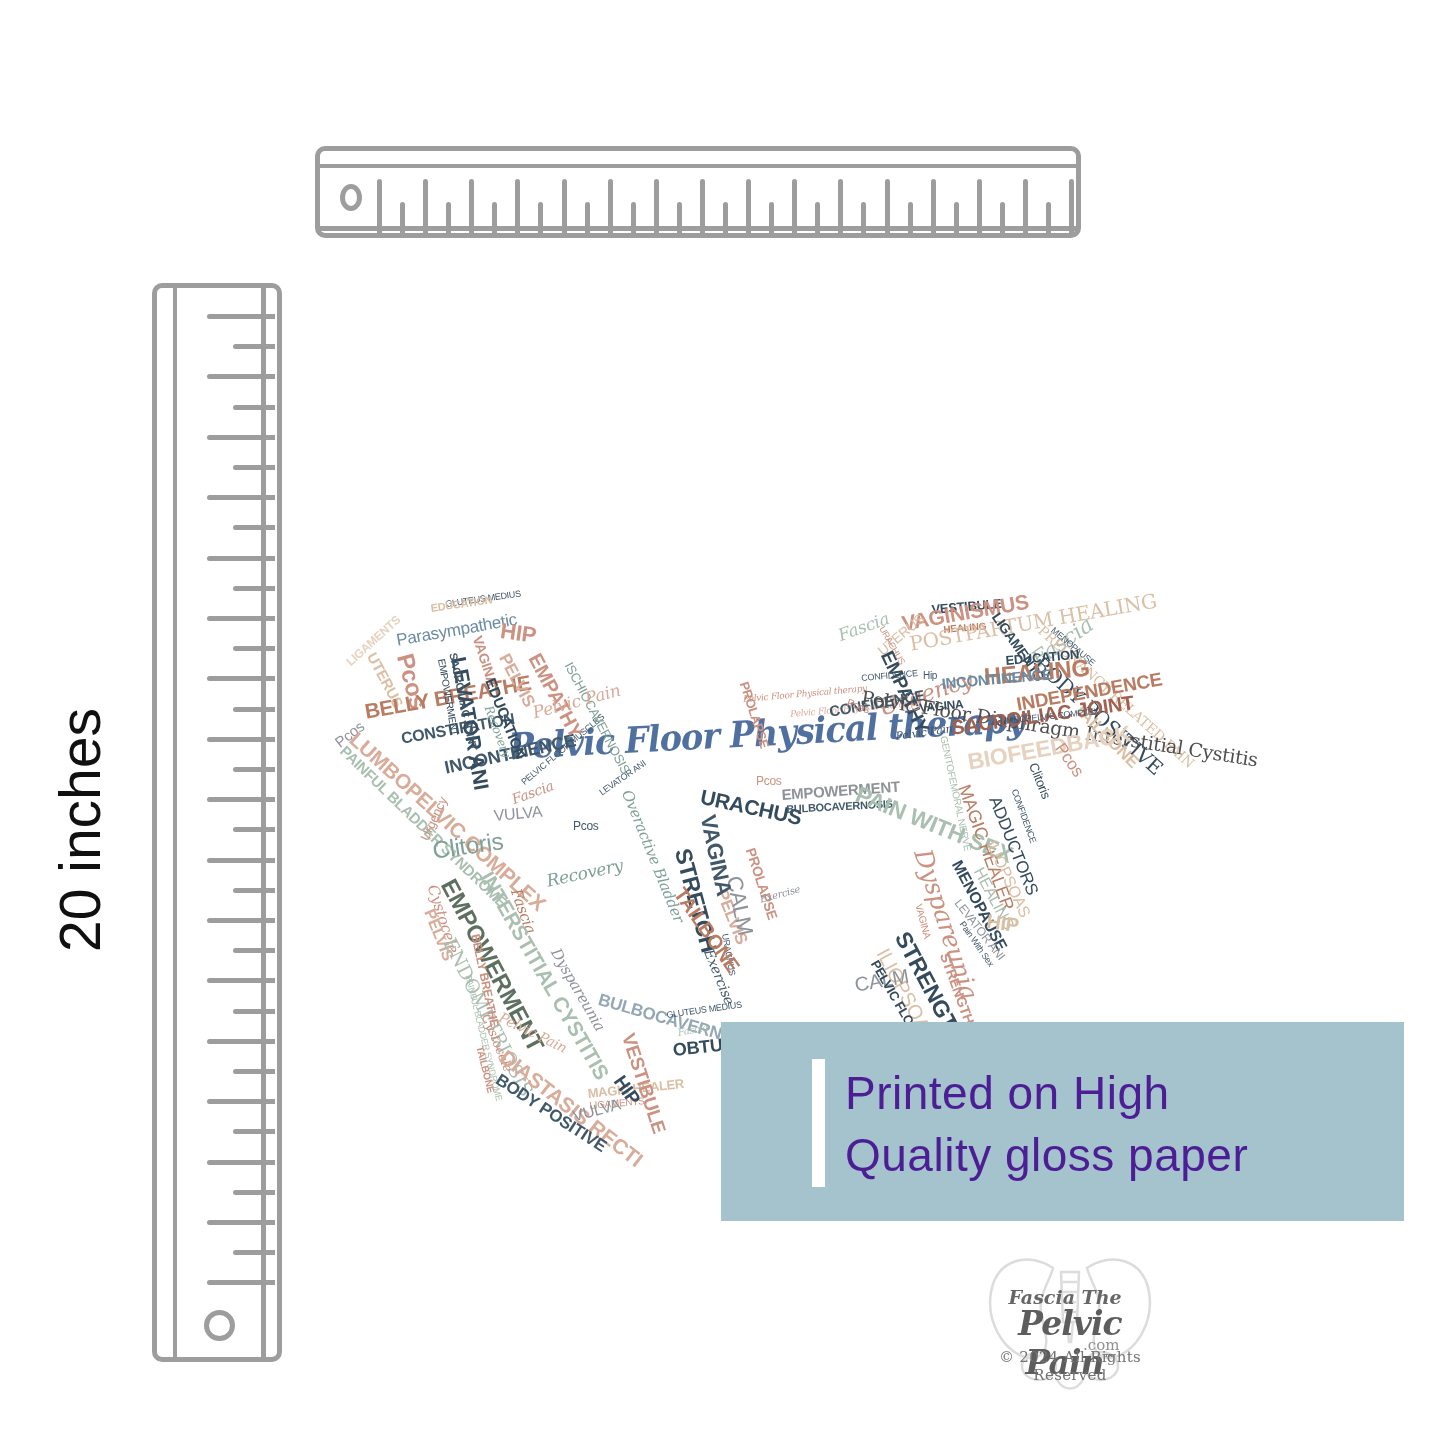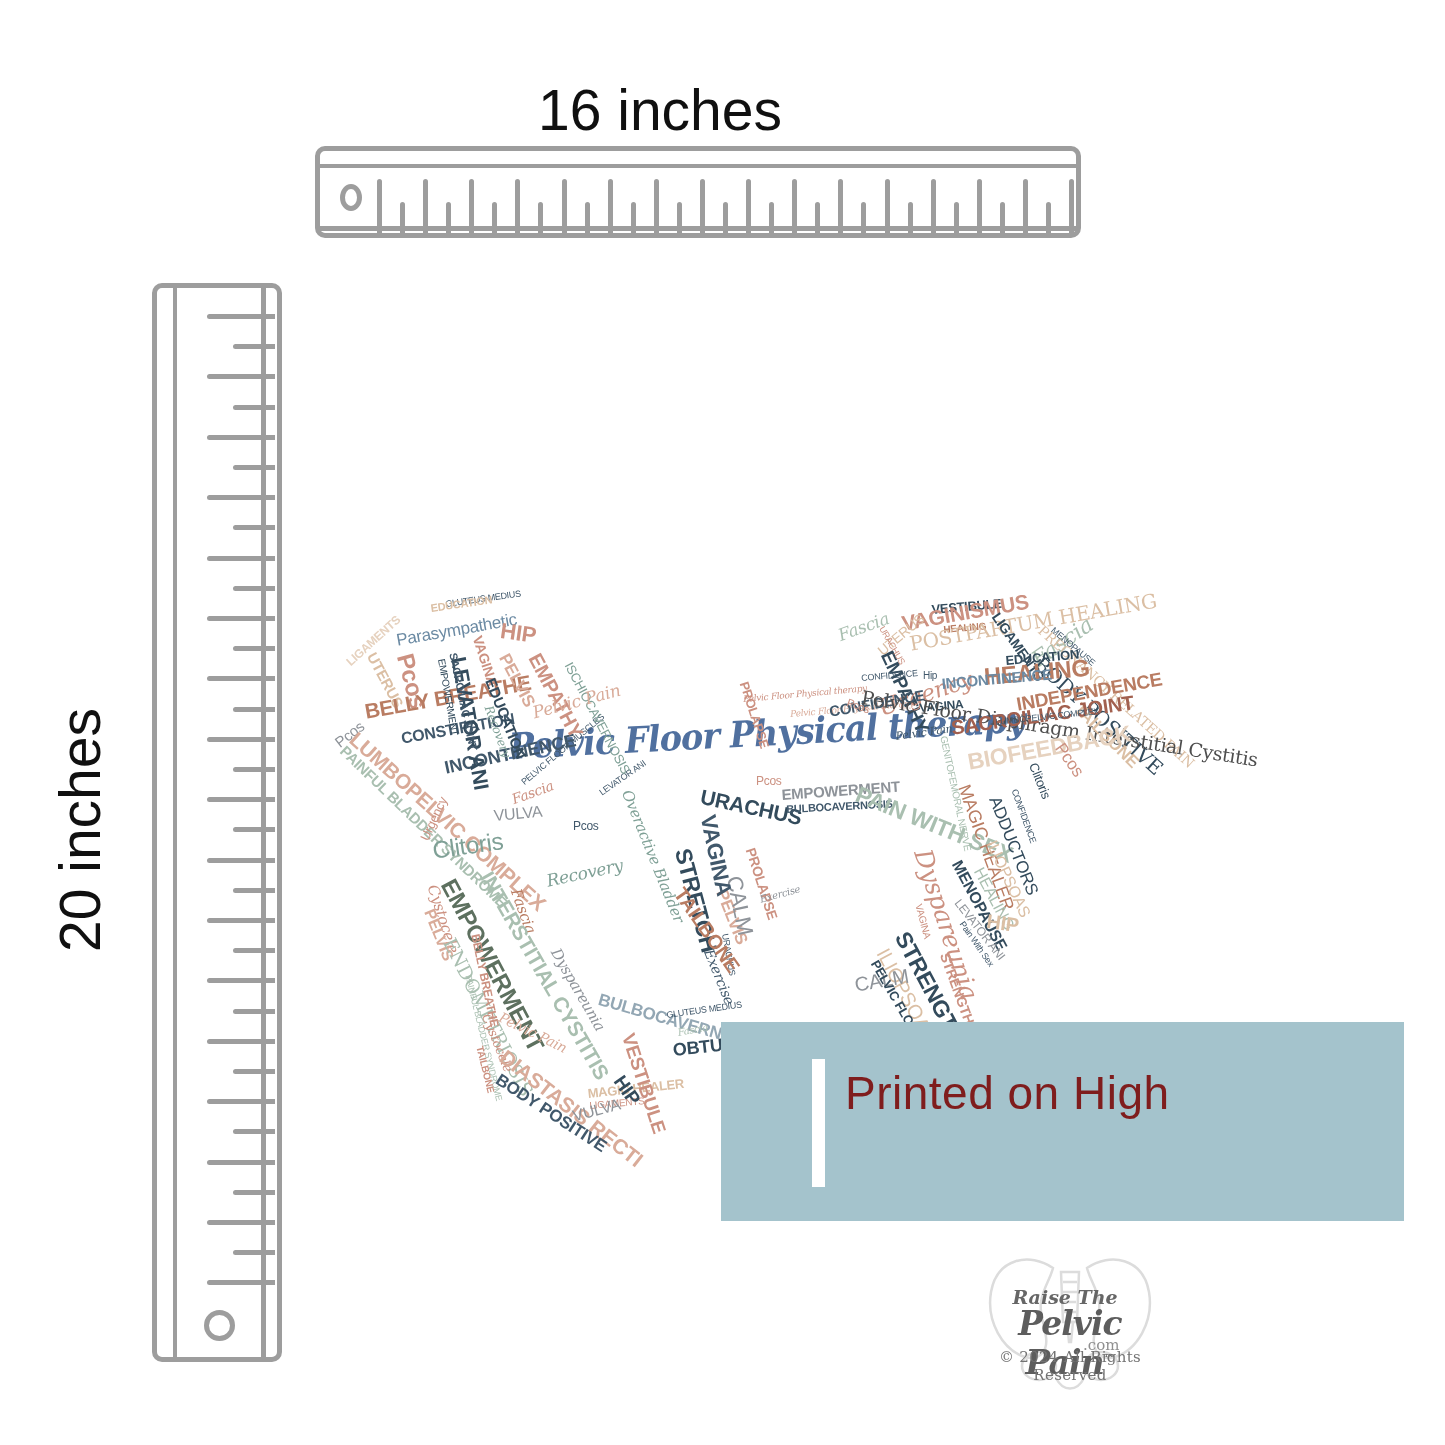--- a/index.html
+++ b/index.html
@@ -50,21 +50,20 @@
   .logo-main sup{font-size:11px;letter-spacing:0;}
   .logo-com{position:absolute;left:108px;top:86px;font-family:"DejaVu Serif",serif;font-size:15px;color:#8f8f8f;}
   .logo-copy{position:absolute;left:0;top:98px;width:190px;text-align:center;
      font-family:"DejaVu Serif",serif;font-size:15px;color:#737373;letter-spacing:0.3px;}
 </style>
 </head>
 <body>
 
 <div class="canvas">
 
-  <div class="dim-label dim-w">16 inches</div>
   <div class="dim-label dim-h">20 inches</div>
 
   <div class="ruler hruler">
     <div class="rband-h"></div>
     <div class="rrail-h"></div>
     <div class="rhole rhole-h"></div>
   <div class="tick tick-hv" style="left: 57px; top: 28px; height: 58px;"></div>
       <div class="tick tick-hv" style="left: 80.07px; top: 51px; height: 35px;"></div>
       <div class="tick tick-hv" style="left: 103.14px; top: 28px; height: 58px;"></div>
       <div class="tick tick-hv" style="left: 126.21px; top: 51px; height: 35px;"></div>
@@ -255,36 +254,37 @@
       <span class="w" style="left: 593px; top: 328px; font-size: 10px; color: rgb(204, 145, 129); transform: rotate(75deg);">VAGINA</span>
       <span class="w f-b" style="left: 581px; top: 353px; font-size: 23px; color: rgb(51, 75, 92); transform: rotate(62deg);">STRENGTH</span>
       <span class="w" style="left: 561px; top: 370px; font-size: 20px; color: rgb(219, 191, 164); transform: rotate(62deg);">ILIOPSOAS</span>
       <span class="w f-b" style="left: 621px; top: 376px; font-size: 14px; color: rgb(204, 145, 129); transform: rotate(70deg);">STRENGTH</span>
       <span class="w" style="left: 523px; top: 400px; font-size: 20px; color: rgb(142, 147, 153); transform: rotate(-10deg);">CALM</span>
       <span class="w f-b" style="left: 550px; top: 383px; font-size: 13px; color: rgb(51, 75, 92); transform: rotate(60deg);">PELVIC FLOOR MUSCLES</span>
     </div>
 
   <div class="banner" style="background: rgb(164, 195, 204);">
     <div class="banner-bar"></div>
-    <div class="banner-text" style="color: #7f1d1d;">
+    <div class="banner-text" style="color: #4c1d95;">
       <div>Printed on High</div>
+      <div>Quality gloss paper</div>
     </div>
   </div>
 
   <div class="logo">
     <svg width="190" height="150" viewBox="0 0 190 150">
       <g fill="none" stroke="#dcdcdc" stroke-width="2.5">
         <path d="M78,18 C55,2 22,8 16,42 C11,72 28,100 50,107 C64,111 73,101 71,87 C69,73 64,62 66,52 C68,38 75,30 78,18 Z"></path>
         <path d="M112,18 C135,2 168,8 174,42 C179,72 162,100 140,107 C126,111 117,101 119,87 C121,73 126,62 124,52 C122,38 115,30 112,18 Z"></path>
         <path d="M86,22 L104,22 L102,72 L88,72 Z M88,32 L102,32 M88,42 L102,42 M88,52 L101,52 M89,62 L101,62"></path>
         <path d="M92,72 L98,72 L96,92 L94,92 Z"></path>
         <ellipse cx="64" cy="116" rx="17" ry="14"></ellipse>
         <ellipse cx="126" cy="116" rx="17" ry="14"></ellipse>
         <path d="M81,128 C88,142 102,142 109,128"></path>
       </g>
     </svg>
-    <div class="logo-raise">Raise The</div>
+    <div class="logo-raise">Fascia The</div>
     <div class="logo-main"><span>Pelvic Pain</span><sup>™</sup></div>
     <div class="logo-com">.com</div>
     <div class="logo-copy">© 2024 All Rights Reserved</div>
   </div>
 
 </div>
 
 </body></html>

